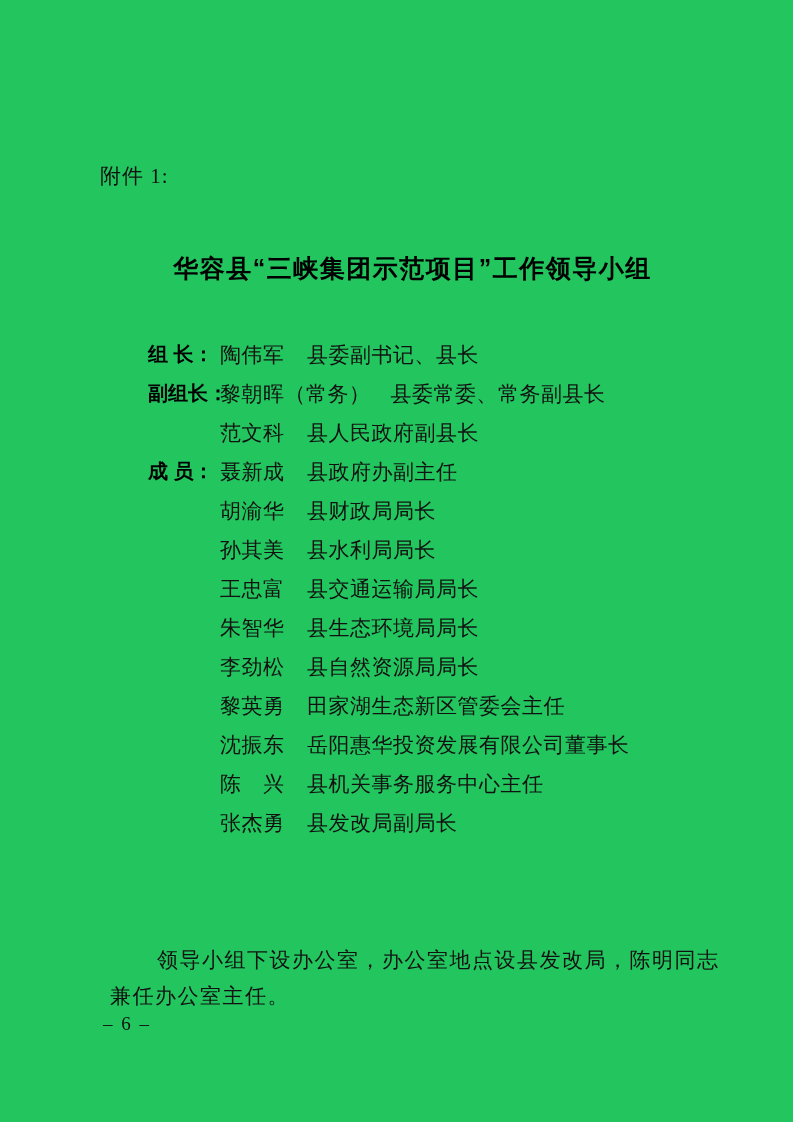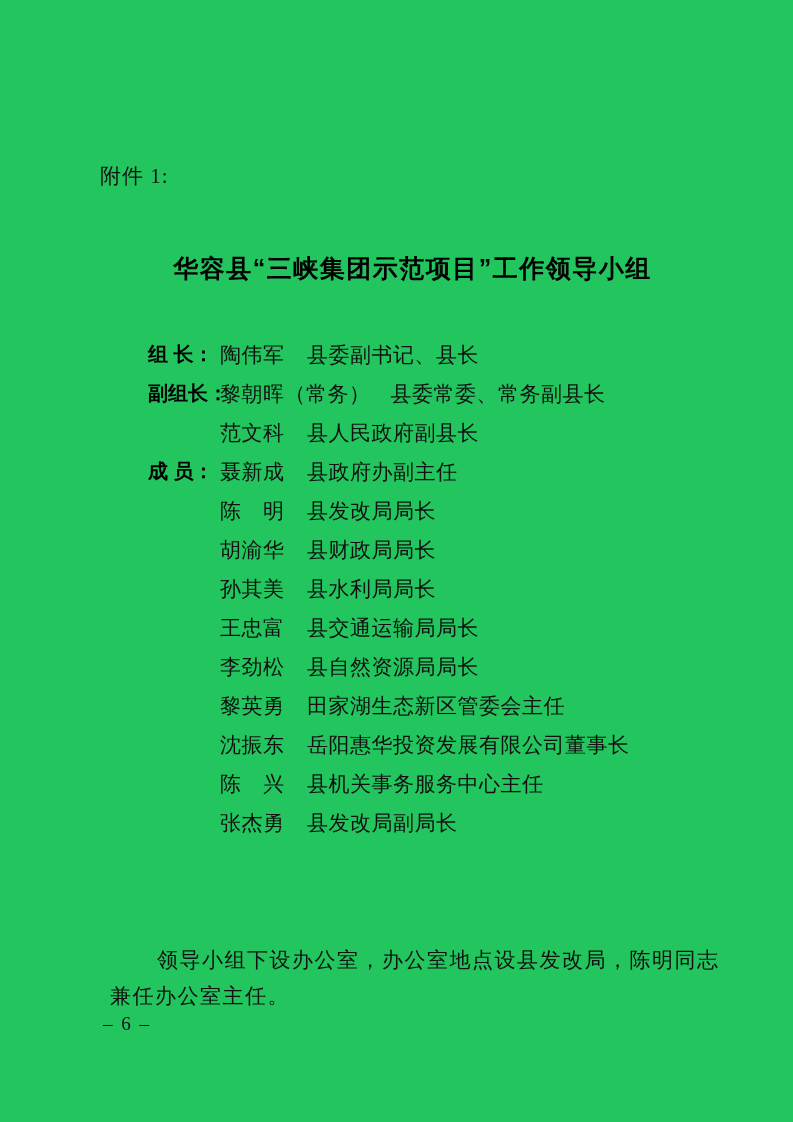--- a/index.html
+++ b/index.html
@@ -116,37 +116,37 @@
         <span class="member-name">范文科</span>
         <span class="member-position">县人民政府副县长</span>
       </div>
       <div class="row">
         <span class="role-label">成 员：</span>
         <span class="member-name">聂新成</span>
         <span class="member-position">县政府办副主任</span>
       </div>
       <div class="row">
         <span class="role-label"></span>
-        <span class="member-name">陈　明</span>
-        <span class="member-position">县发改局局长</span>
-      </div>
-      <div class="row">
-        <span class="role-label"></span>
         <span class="member-name">胡渝华</span>
         <span class="member-position">县财政局局长</span>
       </div>
       <div class="row">
         <span class="role-label"></span>
         <span class="member-name">孙其美</span>
         <span class="member-position">县水利局局长</span>
       </div>
       <div class="row">
         <span class="role-label"></span>
         <span class="member-name">王忠富</span>
         <span class="member-position">县交通运输局局长</span>
+      </div>
+      <div class="row">
+        <span class="role-label"></span>
+        <span class="member-name">朱智华</span>
+        <span class="member-position">县生态环境局局长</span>
       </div>
       <div class="row">
         <span class="role-label"></span>
         <span class="member-name">李劲松</span>
         <span class="member-position">县自然资源局局长</span>
       </div>
       <div class="row">
         <span class="role-label"></span>
         <span class="member-name">黎英勇</span>
         <span class="member-position">田家湖生态新区管委会主任</span>

